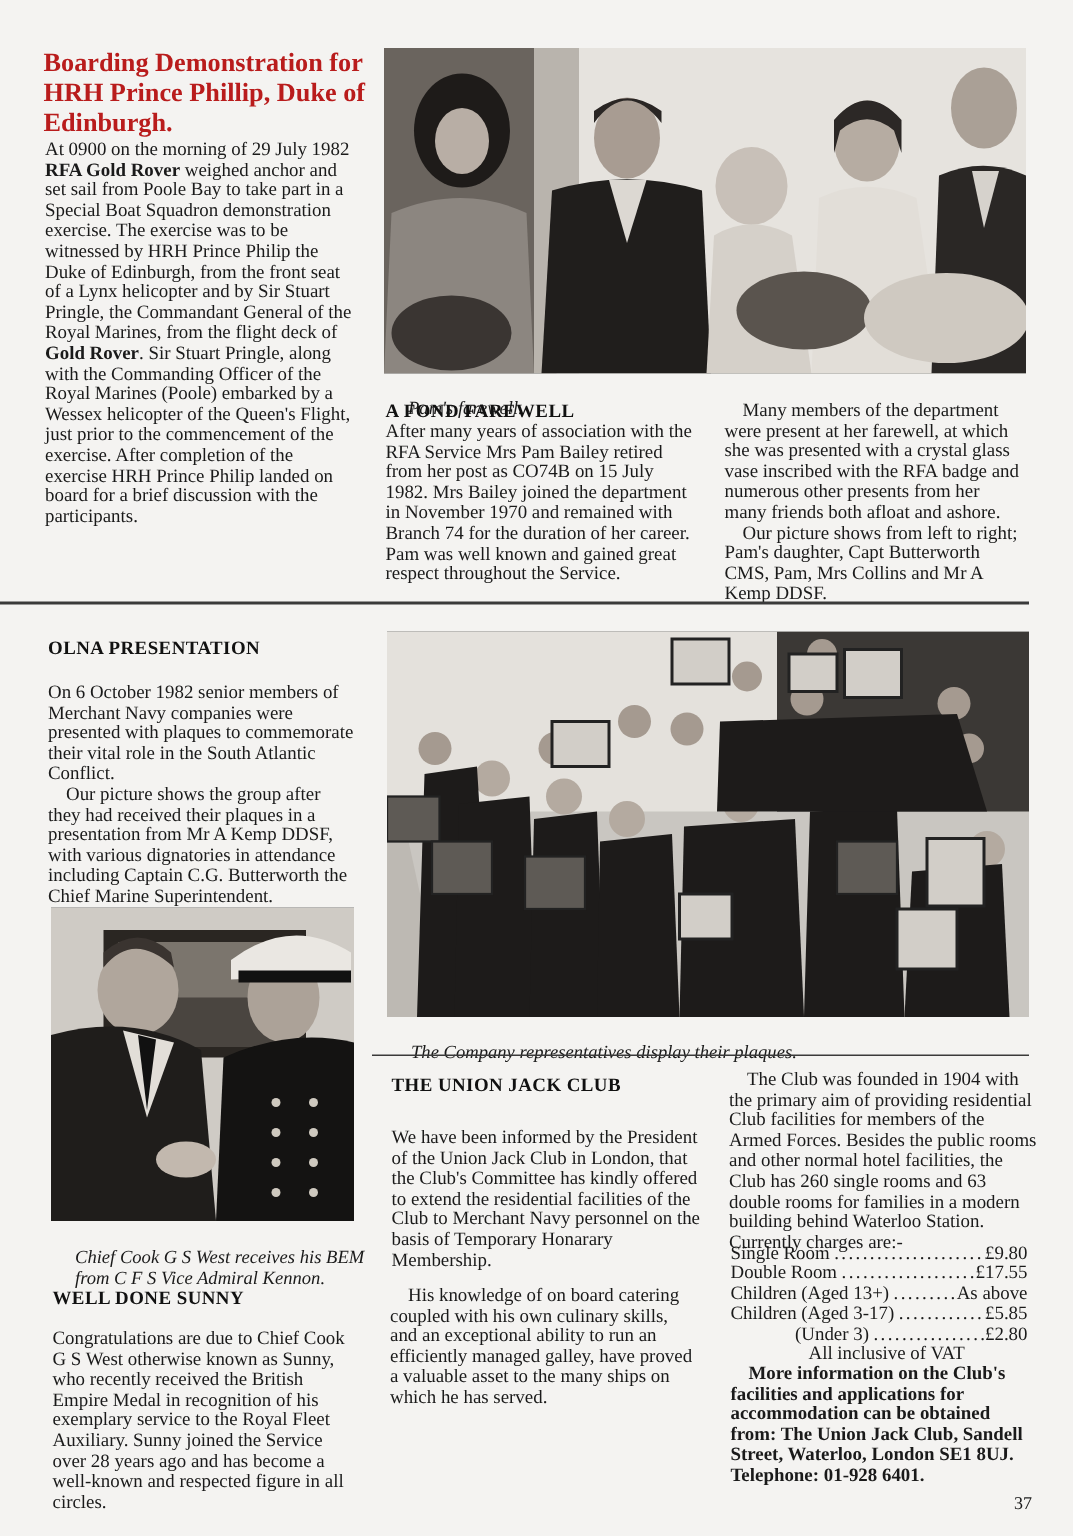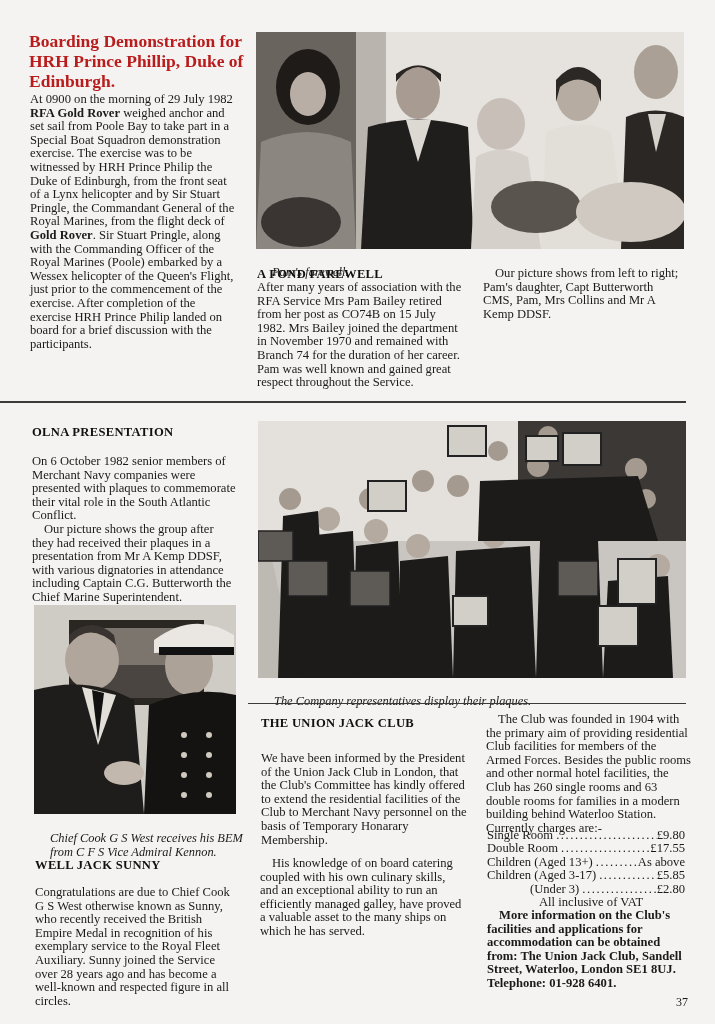--- a/index.html
+++ b/index.html
@@ -67,20 +67,21 @@
     <ellipse cx="45" cy="190" rx="40" ry="25" fill="#3a3532"></ellipse>
   </svg>
 </div>
 <div class="abs caption" style="left:256px; top:250px;">Pam's farewell.</div>
 
 <div class="abs sechead" style="left:257px; top:267px;">A FOND FAREWELL</div>
 <div class="abs txt" style="left:257px; top:281px; width:210px;">
   <p>After many years of association with the RFA Service Mrs Pam Bailey retired from her post as CO74B on 15 July 1982. Mrs Bailey joined the department in November 1970 and remained with Branch 74 for the duration of her career. Pam was well known and gained great respect throughout the Service.</p>
 </div>
 <div class="abs txt" style="left:483px; top:267px; width:200px;">
+  <p class="indent">Many members of the department were present at her farewell, at which she was presented with a crystal glass vase inscribed with the RFA badge and numerous other presents from her many friends both afloat and ashore.</p>
   <p class="indent">Our picture shows from left to right; Pam's daughter, Capt Butterworth CMS, Pam, Mrs Collins and Mr A Kemp DDSF.</p>
 </div>
 
 <div class="rule" style="left:0; top:401px; width:686px;"></div>
 
 <div class="abs sechead" style="left:32px; top:425px;">OLNA PRESENTATION</div>
 <div class="abs txt" style="left:32px; top:455px; width:205px;">
   <p>On 6 October 1982 senior members of Merchant Navy companies were presented with plaques to commemorate their vital role in the South Atlantic Conflict.</p>
   <p class="indent">Our picture shows the group after they had received their plaques in a presentation from Mr A Kemp DDSF, with various dignatories in attendance including Captain C.G. Butterworth the Chief Marine Superintendent.</p>
 </div>
@@ -174,21 +175,21 @@
         <circle cx="175" cy="170" r="3"></circle>
       <circle cx="150" cy="190" r="3"></circle>
         <circle cx="175" cy="190" r="3"></circle>
     </g>
 
     <ellipse cx="90" cy="168" rx="20" ry="12" fill="#c2b8ae"></ellipse>
   </svg>
 </div>
 <div class="abs caption" style="left:34px; top:816px; width:215px;">Chief Cook G S West receives his BEM from C F S Vice Admiral Kennon.</div>
 
-<div class="abs sechead" style="left:35px; top:858px;">WELL JACK SUNNY</div>
+<div class="abs sechead" style="left:35px; top:858px;">WELL DONE SUNNY</div>
 <div class="abs txt" style="left:35px; top:886px; width:205px;">
   <p>Congratulations are due to Chief Cook G S West otherwise known as Sunny, who recently received the British Empire Medal in recognition of his exemplary service to the Royal Fleet Auxiliary. Sunny joined the Service over 28 years ago and has become a well-known and respected figure in all circles.</p>
 </div>
 <div class="abs txt" style="left:260px; top:857px; width:205px;">
   <p class="indent">His knowledge of on board catering coupled with his own culinary skills, and an exceptional ability to run an efficiently managed galley, have proved a valuable asset to the many ships on which he has served.</p>
 </div>
 
 <div class="abs sechead" style="left:261px; top:716px;">THE UNION JACK CLUB</div>
 <div class="abs txt" style="left:261px; top:752px; width:210px;">
   <p>We have been informed by the President of the Union Jack Club in London, that the Club's Committee has kindly offered to extend the residential facilities of the Club to Merchant Navy personnel on the basis of Temporary Honarary Membership.</p>

